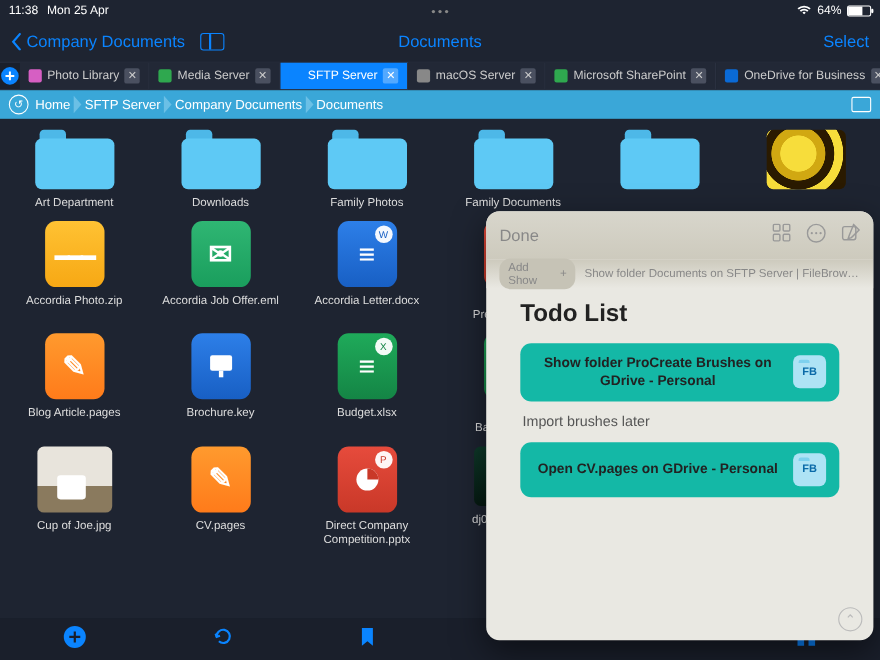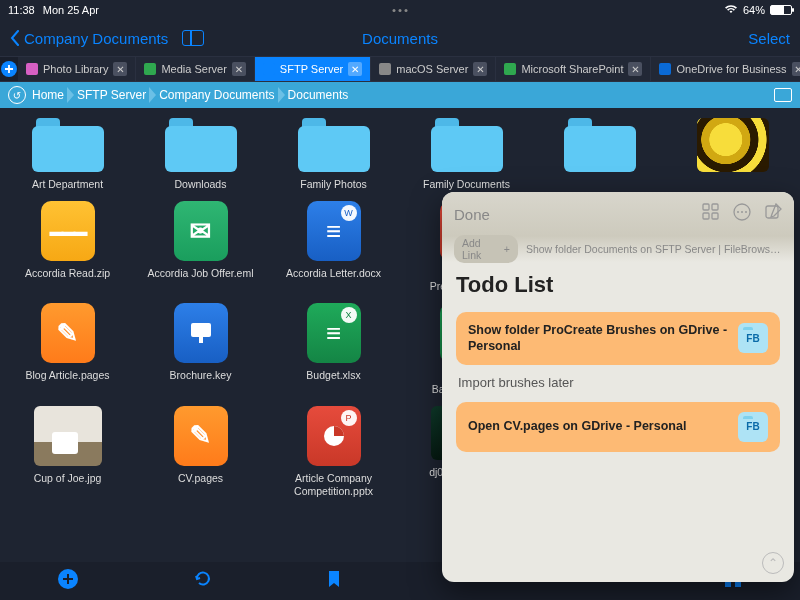--- a/index.html
+++ b/index.html
@@ -55,23 +55,23 @@
   .photo { width:68px; height:60px; border-radius:6px; overflow:hidden; background:#222; }
   
   .toolbar { position:absolute; bottom:0; left:0; right:0; height:38px; background:#1a1f2b; display:flex; align-items:center; justify-content:space-around; color:#0a84ff; font-size:18px; }
   
   .popup { position:absolute; right:6px; top:192px; width:352px; height:390px; background:#e9e8e2; border-radius:12px; box-shadow:0 10px 30px rgba(0,0,0,.5); color:#222; display:flex; flex-direction:column; overflow:hidden; }
   .pop-top { height:44px; display:flex; align-items:center; padding:0 12px; color:#888; background:linear-gradient(#d8d6cc,#cdcabd); }
   .pop-top .title { font-size:15px; }
   .pop-top .icons { margin-left:auto; display:flex; gap:14px; font-size:17px; color:#888; }
   .pop-crumb { height:26px; display:flex; align-items:center; gap:8px; padding:0 12px; font-size:10.5px; color:#888; background:linear-gradient(#cdcabd,#e9e8e2); }
   .pop-crumb .pill { background:#c6c3b6; padding:2px 8px; border-radius:10px; display:flex; align-items:center; gap:4px; }
-  .pop-body { padding:10px 14px; flex:1; overflow:hidden; }
+  .pop-body { padding:10px 31px; flex:1; overflow:hidden; }
   .pop-body h1 { font-size:22px; font-weight:700; margin-bottom:14px; }
-  .card { background:#fdba74; border-radius:10px; padding:10px 12px; display:flex; align-items:center; gap:10px; margin-bottom:10px; }
+  .card { background:#14b8a6; border-radius:10px; padding:10px 12px; display:flex; align-items:center; gap:10px; margin-bottom:10px;text-align:center; }
   .card .txt { font-size:12.5px; font-weight:600; line-height:1.3; flex:1; }
   .card .fb { width:30px; height:30px; background:#aee3f5; border-radius:6px; display:flex; align-items:center; justify-content:center; font-size:10px; font-weight:bold; color:#0a6aa8; position:relative; }
   .card .fb::before { content:""; position:absolute; top:4px; left:5px; width:10px; height:3px; background:#7ed1ee; border-radius:2px 2px 0 0; }
   .note-line { font-size:13px; color:#555; margin:4px 0 12px 2px; }
   .pop-foot { position:absolute; bottom:8px; right:10px; width:22px; height:22px; border:1.5px solid #bbb; border-radius:50%; display:flex; align-items:center; justify-content:center; color:#bbb; font-size:12px; }
   
   .wasp { background:radial-gradient(circle at 40% 40%, #f7dd3b 0 30%, #d1a812 31% 45%, #2a1a00 46% 60%, #f7dd3b 61% 75%, #2a1a00 76% 100%); }
 </style>
 </head>
 <body>
@@ -204,21 +204,21 @@
         <div class="label"></div>
       </div>
       <div class="item">
         <div class="thumb wasp"></div>
         <div class="label"></div>
       </div>
       <div class="item">
         <div class="docicon zip">
           <span class="glyph" style="font-size:14px;letter-spacing:-2px">▬▬▬</span>
         </div>
-        <div class="label">Accordia Read.zip</div>
+        <div class="label">Accordia Photo.zip</div>
       </div>
       <div class="item">
         <div class="docicon green">
           <span class="glyph">✉</span>
         </div>
         <div class="label">Accordia Job Offer.eml</div>
       </div>
       <div class="item">
         <div class="docicon blue">
           <span class="corner" style="color:#185fc4">W</span>
@@ -297,21 +297,21 @@
         <div class="label">CV.pages</div>
       </div>
       <div class="item">
         <div class="docicon red">
           <span class="corner" style="color:#c93828">P</span>
           <svg width="28" height="28">
             <circle cx="14" cy="14" r="10" fill="#fff"></circle>
             <path d="M14 4 A10 10 0 0 1 24 14 L14 14 Z" fill="#c93828"></path>
           </svg>
         </div>
-        <div class="label">Article Company Competition.pptx</div>
+        <div class="label">Direct Company Competition.pptx</div>
       </div>
       <div class="item">
         <div class="thumb" style="background:linear-gradient(#0e3a2a,#061a12);position:relative">
           <div style="color:#d8c98a;font-size:8px;font-family:serif;text-align:center;">DESCENT</div>
         </div>
         <div class="label">dj05_rulebook.p</div>
       </div>
       <div class="item" style="visibility: hidden;">
         <div style="width:54px;height:60px"></div>
         <div class="label"></div>
@@ -358,21 +358,21 @@
               <circle cx="13" cy="9" r="1" fill="#999"></circle>
             </svg></span>
       <span><svg width="17" height="17" viewBox="0 0 17 17">
               <rect x="1" y="3" width="12" height="12" rx="2" fill="none" stroke="#999" stroke-width="1.3"></rect>
               <path d="M11 1 L16 6 L9 13 L6 14 L7 11 Z" fill="none" stroke="#999" stroke-width="1.3"></path>
             </svg></span>
     </div>
   </div>
   <div class="pop-crumb">
     <span class="pill">
-          <span>Add Link</span>
+          <span>Add Show</span>
           <span>+</span>
         </span>
     <span style="white-space:nowrap;overflow:hidden;text-overflow:ellipsis;">Show folder Documents on SFTP Server | FileBrowser Pro</span>
   </div>
   <div class="pop-body">
     <h1>Todo List</h1>
     <div id="entries">
           <div class="card">
             <div class="txt">Show folder ProCreate Brushes on GDrive - Personal</div>
             <div class="fb">FB</div>

